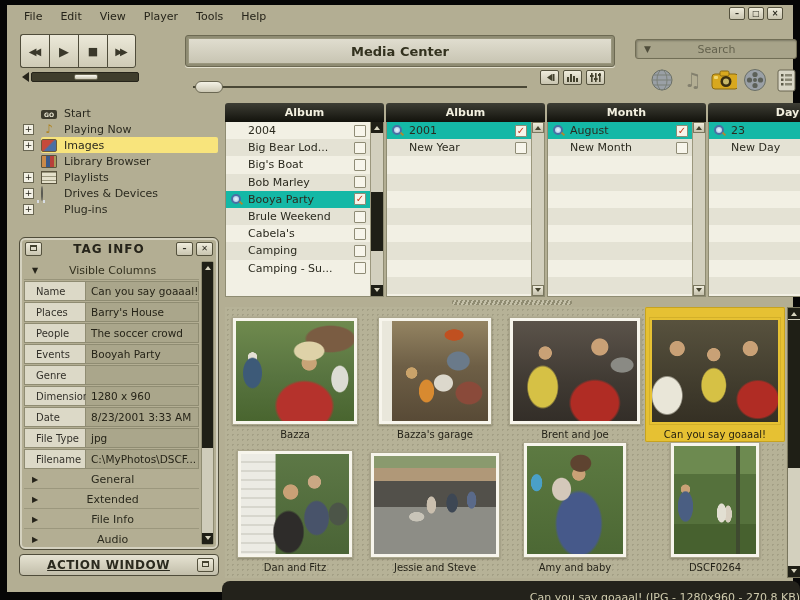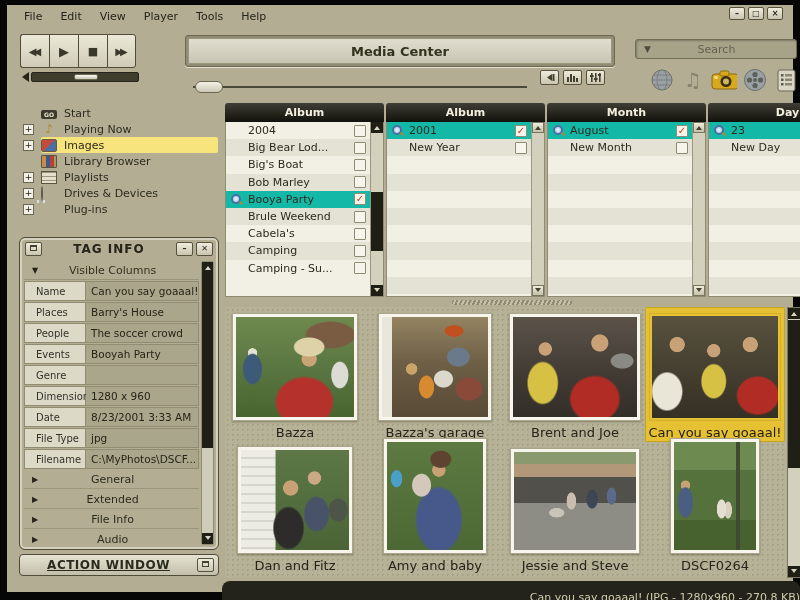--- a/index.html
+++ b/index.html
@@ -147,21 +147,21 @@
   .grip { width:120px; height:5px; background:repeating-linear-gradient(115deg,#8f8b71 0 2px,#c4c0a8 2px 4px); border-radius:2px; }
 
   
   .thumbs { position:absolute; left:218px; top:302px; width:561px; height:271px;
             background-color:#b6b297; background-image:radial-gradient(#a4a086 1px, transparent 1px); background-size:5px 5px; }
   .trow { display:flex; }
   .tcell { width:140px; height:135px; display:flex; flex-direction:column; align-items:center; justify-content:flex-end; padding-bottom:2px; }
   .trow:last-child .tcell { height:133px; }
   .tframe { background:#f7f5ec; border:1px solid #aaa68c; padding:3px; box-shadow:0 1px 2px rgba(40,38,20,.35); }
   .photo { display:block; }
-  .tlabel { margin-top:4px; font-size:13px; color:#26241a; white-space:nowrap; }
+  .tlabel { margin-top:4px; font-size:10px; color:#26241a; white-space:nowrap; }
   .tcell.sel { background:#e6c133; border-radius:2px; box-shadow:inset 0 0 0 1px #c7a31f; }
   .tcell.sel .tframe { background:#e6c133; border-color:#d3b02a; box-shadow:none; padding:2px; }
   .tcell.sel .tlabel { color:#201d10; }
 
   .p1 { background:
         radial-gradient(ellipse 16px 10px at 62% 30%, #ded2a8 0 90%, transparent 100%),
         radial-gradient(circle 8px at 62% 42%, #c9a477 0 90%, transparent 100%),
         radial-gradient(ellipse 30px 26px at 58% 85%, #b5322c 0 90%, transparent 100%),
         radial-gradient(ellipse 10px 16px at 14% 52%, #3d5a78 0 90%, transparent 100%),
         radial-gradient(circle 5px at 14% 36%, #e4e0d4 0 90%, transparent 100%),
@@ -671,29 +671,29 @@
     </div>
     <div class="trow">
       <div class="tcell">
         <span class="tframe">
               <span class="photo p5" style="width:108px;height:100px"></span>
             </span>
         <span class="tlabel">Dan and Fitz</span>
       </div>
       <div class="tcell">
         <span class="tframe">
+              <span class="photo p6" style="width:122px;height:98px"></span>
+            </span>
+        <span class="tlabel">Jessie and Steve</span>
+      </div>
+      <div class="tcell">
+        <span class="tframe">
               <span class="photo p7" style="width:96px;height:108px"></span>
             </span>
         <span class="tlabel">Amy and baby</span>
-      </div>
-      <div class="tcell">
-        <span class="tframe">
-              <span class="photo p6" style="width:122px;height:98px"></span>
-            </span>
-        <span class="tlabel">Jessie and Steve</span>
       </div>
       <div class="tcell">
         <span class="tframe">
               <span class="photo p8" style="width:82px;height:108px"></span>
             </span>
         <span class="tlabel">DSCF0264</span>
       </div>
     </div>
   </div>
 

